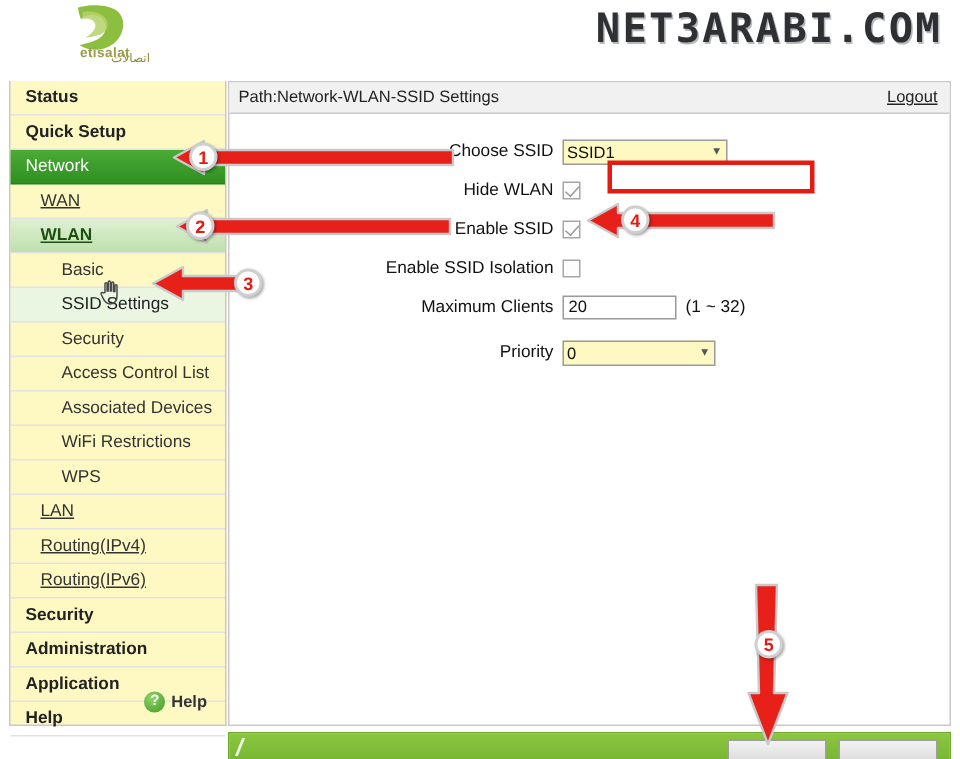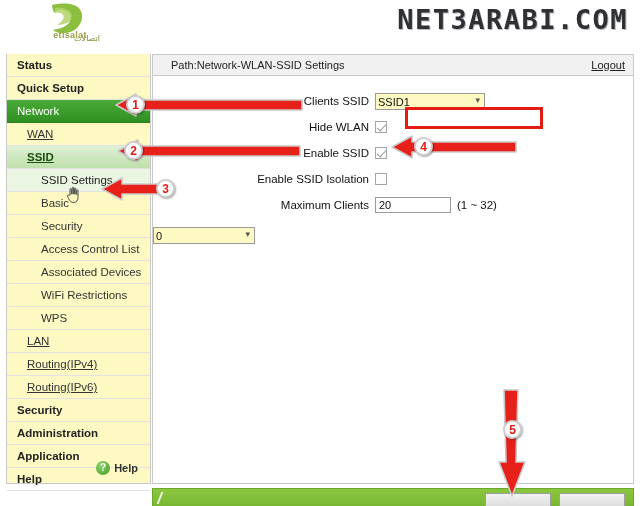--- a/index.html
+++ b/index.html
@@ -131,21 +131,21 @@
     background: #ffffff;
   }
   .pathbar {
     position: relative;
     height: 21px;
     background: #f1f1f1;
     border-bottom: 1px solid #c9c9c9;
     font-size: 11px;
     color: #222;
     line-height: 21px;
-    padding-left: 18px;
+    padding-left: 6px;
   }
   .logout {
     position: absolute;
     right: 8px; top: 0;
     font-size: 11px;
     color: #222;
     text-decoration: underline;
     line-height: 21px;
     cursor: pointer;
     text-align: right;
@@ -298,23 +298,23 @@
     </svg>
     <div class="logo-ar">اتصالات</div>
     <div class="logo-en">etisalat</div>
   </div>
 
   <div class="sidebar">
     <div class="nav-item top"><span>Status</span></div>
     <div class="nav-item top"><span>Quick Setup</span></div>
     <div class="nav-item top active-dark"><span>Network</span></div>
     <div class="nav-item sub"><span>WAN</span></div>
-    <div class="nav-item sub active-mid"><span>SSID</span></div>
+    <div class="nav-item sub active-mid"><span>WLAN</span></div>
+    <div class="nav-item sub2"><span>Basic</span></div>
     <div class="nav-item sub2 active-light"><span>SSID Settings</span></div>
-    <div class="nav-item sub2"><span>Basic</span></div>
     <div class="nav-item sub2"><span>Security</span></div>
     <div class="nav-item sub2"><span>Access Control List</span></div>
     <div class="nav-item sub2"><span>Associated Devices</span></div>
     <div class="nav-item sub2"><span>WiFi Restrictions</span></div>
     <div class="nav-item sub2"><span>WPS</span></div>
     <div class="nav-item sub"><span>LAN</span></div>
     <div class="nav-item sub"><span>Routing(IPv4)</span></div>
     <div class="nav-item sub"><span>Routing(IPv6)</span></div>
     <div class="nav-item top"><span>Security</span></div>
     <div class="nav-item top"><span>Administration</span></div>
@@ -329,21 +329,21 @@
 
   <div class="main">
     <div class="pathbar">
       <span>Path:Network-WLAN-SSID Settings</span>
       <span class="logout">Logout</span>
     </div>
 
     <div class="form">
 
       <div class="frow">
-        <div class="flabel">Clients SSID</div>
+        <div class="flabel">Choose SSID</div>
         <div class="fctl">
           <span class="selwrap">
             <select class="sel" id="ssid-select">
               <option>SSID1</option>
             </select>
             <span class="chev">▾</span>
           </span>
         </div>
       </div>
 
@@ -370,20 +370,21 @@
 
       <div class="frow">
         <div class="flabel">Maximum Clients</div>
         <div class="fctl">
           <input class="txt" type="text" value="20" style="">
           <span class="hint">(1 ~ 32)</span>
         </div>
       </div>
 
       <div class="frow" style="margin-top:8px;">
+        <div class="flabel">Priority</div>
         <div class="fctl">
           <span class="selwrap">
             <select class="sel" id="priority-select">
               <option>0</option>
             </select>
             <span class="chev">▾</span>
           </span>
         </div>
       </div>
 

